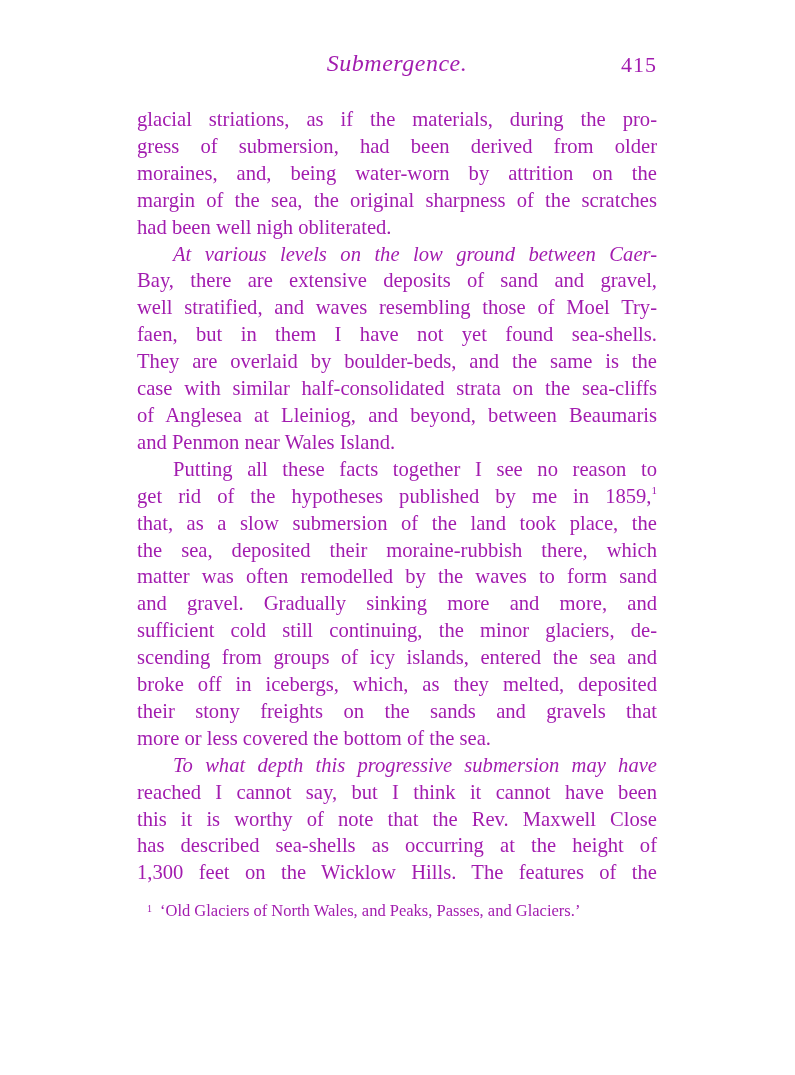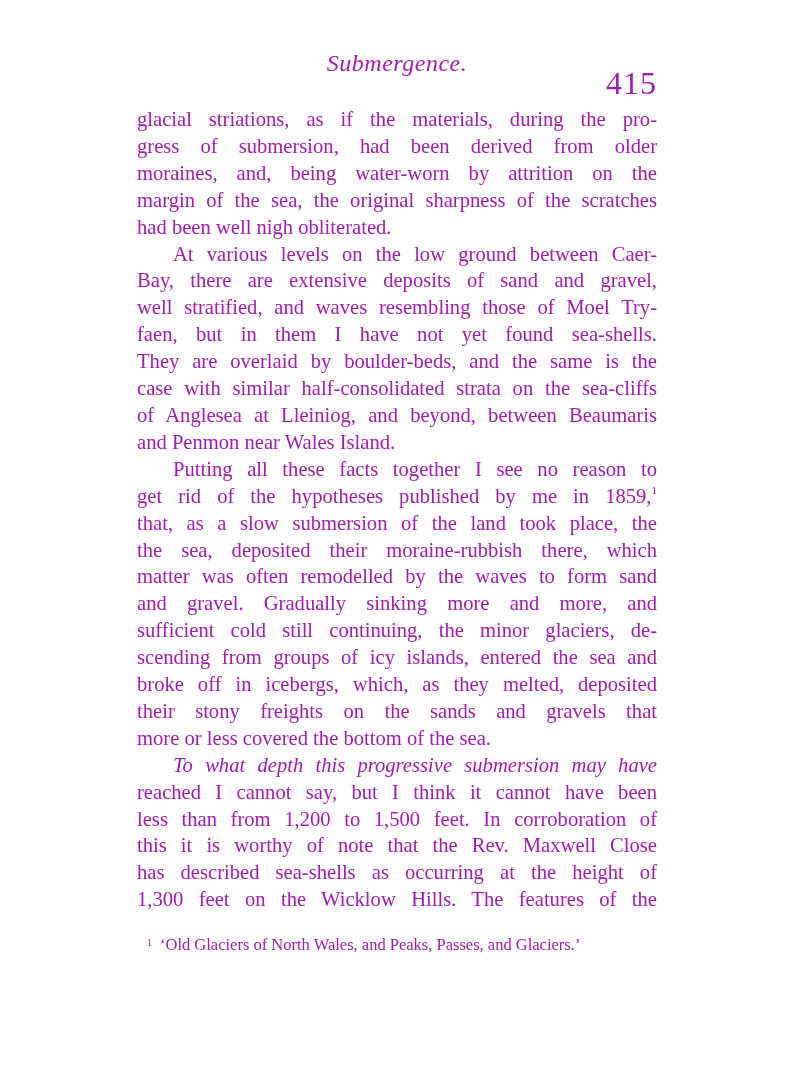--- a/index.html
+++ b/index.html
@@ -10,32 +10,32 @@
     color: #a21caf;
   }
   .running-head {
     position: relative; height: 40px;
   }
   .running-title {
     position: absolute; left: 0; right: 0; top: 0; text-align: center;
     font-style: italic; font-size: 24px; letter-spacing: 0.5px;
   }
   .page-number {
-    position: absolute; right: 0; top: 15px; font-size: 32px; letter-spacing: 1px;
+    position: absolute; right: 0; top: 2px; font-size: 22px; letter-spacing: 1px;
   }
   .body-text {
     font-size: 20.6px; line-height: 26.9px; text-align: justify;
     margin-top: 16px;
   }
   .body-text p { margin: 0; }
   .line { display: block; text-align: justify; text-align-last: justify; white-space: nowrap; }
   .line.last { text-align-last: left; }
   sup { font-size: 11px; vertical-align: 9px; line-height: 0; }
   .footnote {
-    margin-top: 22px; font-size: 16.5px; padding-left: 10px;
+    margin-top: 15px; font-size: 16.5px; padding-left: 10px;
   }
   .fn-mark { font-size: 10px; vertical-align: 4px; margin-right: 8px; }
 </style>
 </head>
 <body>
 
 <div class="page">
   <div class="running-head">
     <span class="running-title">Submergence.</span>
     <span class="page-number">415</span>
@@ -43,21 +43,21 @@
 
   <div class="body-text" id="body-text">
       <p>
         <span class="line">glacial striations, as if the materials, during the pro-</span>
         <span class="line">gress of submersion, had been derived from older</span>
         <span class="line">moraines, and, being water-worn by attrition on the</span>
         <span class="line">margin of the sea, the original sharpness of the scratches</span>
         <span class="line last">had been well nigh obliterated.</span>
       </p>
       <p>
-        <span class="line" style="text-indent: 36px;">At various levels on the low ground between Caer-</span>
+        <span class="line" style="text-indent: 36px; font-style: italic;">At various levels on the low ground between Caer-</span>
         <span class="line">Bay, there are extensive deposits of sand and gravel,</span>
         <span class="line">well stratified, and waves resembling those of Moel Try-</span>
         <span class="line">faen, but in them I have not yet found sea-shells.</span>
         <span class="line">They are overlaid by boulder-beds, and the same is the</span>
         <span class="line">case with similar half-consolidated strata on the sea-cliffs</span>
         <span class="line">of Anglesea at Lleiniog, and beyond, between Beaumaris</span>
         <span class="line last">and Penmon near Wales Island.</span>
       </p>
       <p>
         <span class="line" style="text-indent: 36px;">Putting all these facts together I see no reason to</span>
@@ -68,21 +68,20 @@
         <span class="line">and gravel. Gradually sinking more and more, and</span>
         <span class="line">sufficient cold still continuing, the minor glaciers, de-</span>
         <span class="line">scending from groups of icy islands, entered the sea and</span>
         <span class="line">broke off in icebergs, which, as they melted, deposited</span>
         <span class="line">their stony freights on the sands and gravels that</span>
         <span class="line last">more or less covered the bottom of the sea.</span>
       </p>
       <p>
         <span class="line" style="text-indent: 36px; font-style: italic;">To what depth this progressive submersion may have</span>
         <span class="line">reached I cannot say, but I think it cannot have been</span>
-        <span class="line">less than from 1,200 to 1,500 feet. In corroboration of</span>
         <span class="line">this it is worthy of note that the Rev. Maxwell Close</span>
         <span class="line">has described sea-shells as occurring at the height of</span>
         <span class="line">1,300 feet on the Wicklow Hills. The features of the</span>
       </p>
     </div>
 
   <div class="footnote">
     <span class="fn-mark">1</span><span>‘Old Glaciers of North Wales, and Peaks, Passes, and Glaciers.’</span>
   </div>
 </div>

